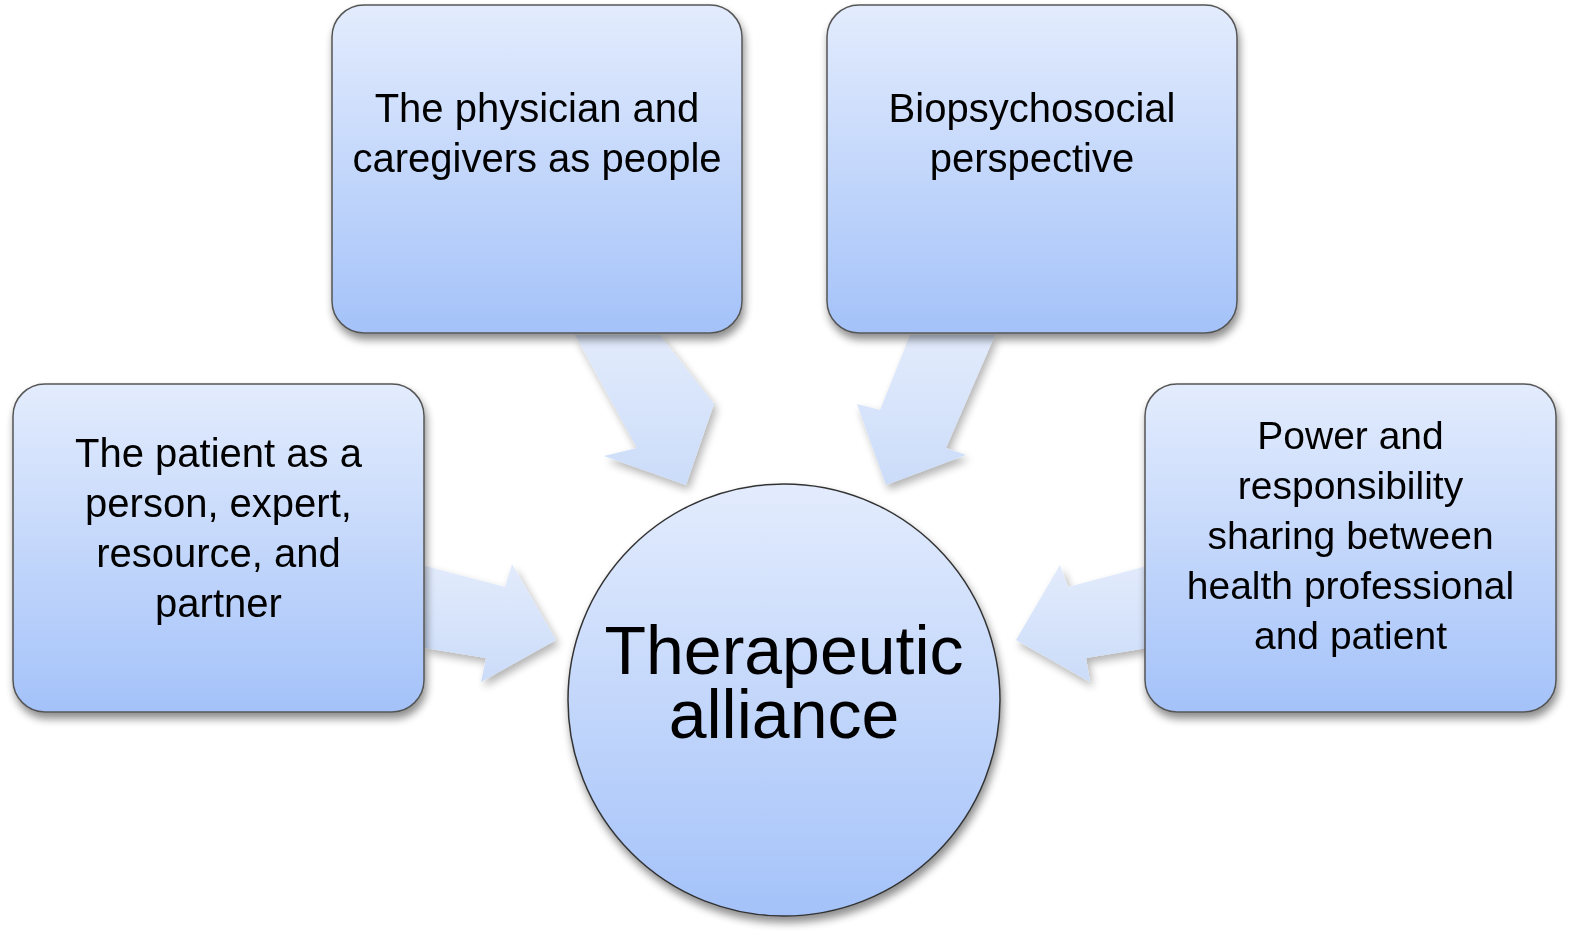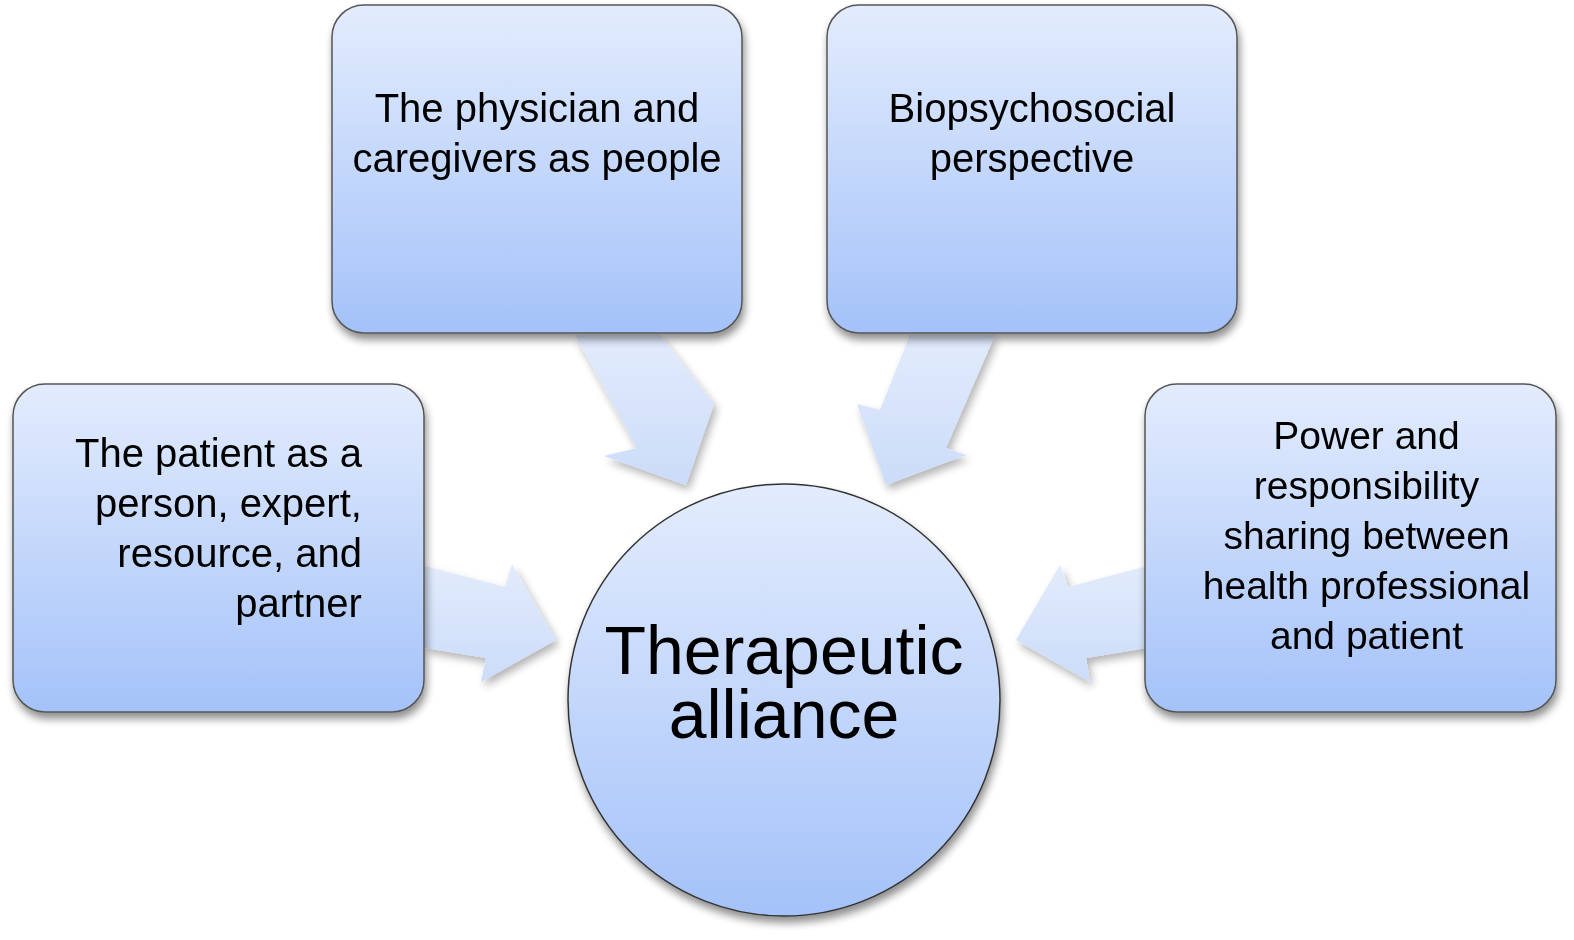--- a/index.html
+++ b/index.html
@@ -57,23 +57,23 @@
   <rect filter="url(#shadow)" x="13" y="384" width="411" height="328" rx="32" ry="32" fill="url(#boxGrad)" stroke="#555" stroke-width="1.5"></rect>
   <rect filter="url(#shadow)" x="1145" y="384" width="411" height="328" rx="32" ry="32" fill="url(#boxGrad)" stroke="#555" stroke-width="1.5"></rect>
 
   <circle filter="url(#shadow)" cx="784" cy="700" r="216" fill="url(#boxGrad)" stroke="#333" stroke-width="1.5"></circle>
 </svg>
 
 <div class="node-text" style="left:332px; top:5px; width:410px; height:328px; margin-top:-36px;">The physician and
 caregivers as people</div>
 <div class="node-text" style="left:827px; top:5px; width:410px; height:328px; margin-top:-36px;">Biopsychosocial
 perspective</div>
-<div class="node-text" style="left:13px; top:384px; width:411px; height:328px; margin-top:-20px;text-align:right;">The patient as a
+<div class="node-text" style="left:13px; top:384px; width:411px; height:328px; margin-top:-20px;">The patient as a
 person, expert,
 resource, and
 partner</div>
-<div class="node-text" style="left:1145px; top:384px; width:411px; height:328px; margin-top:-12px; font-size:39px;padding-left:16px;">Power and
+<div class="node-text" style="left:1145px; top:384px; width:411px; height:328px; margin-top:-12px; font-size:39px;">Power and
 responsibility
 sharing between
 health professional
 and patient</div>
 <div class="node-text center-text" style="left:568px; top:484px; width:432px; height:432px; margin-top:-18px;">Therapeutic
 alliance</div>
 
 </body></html>

